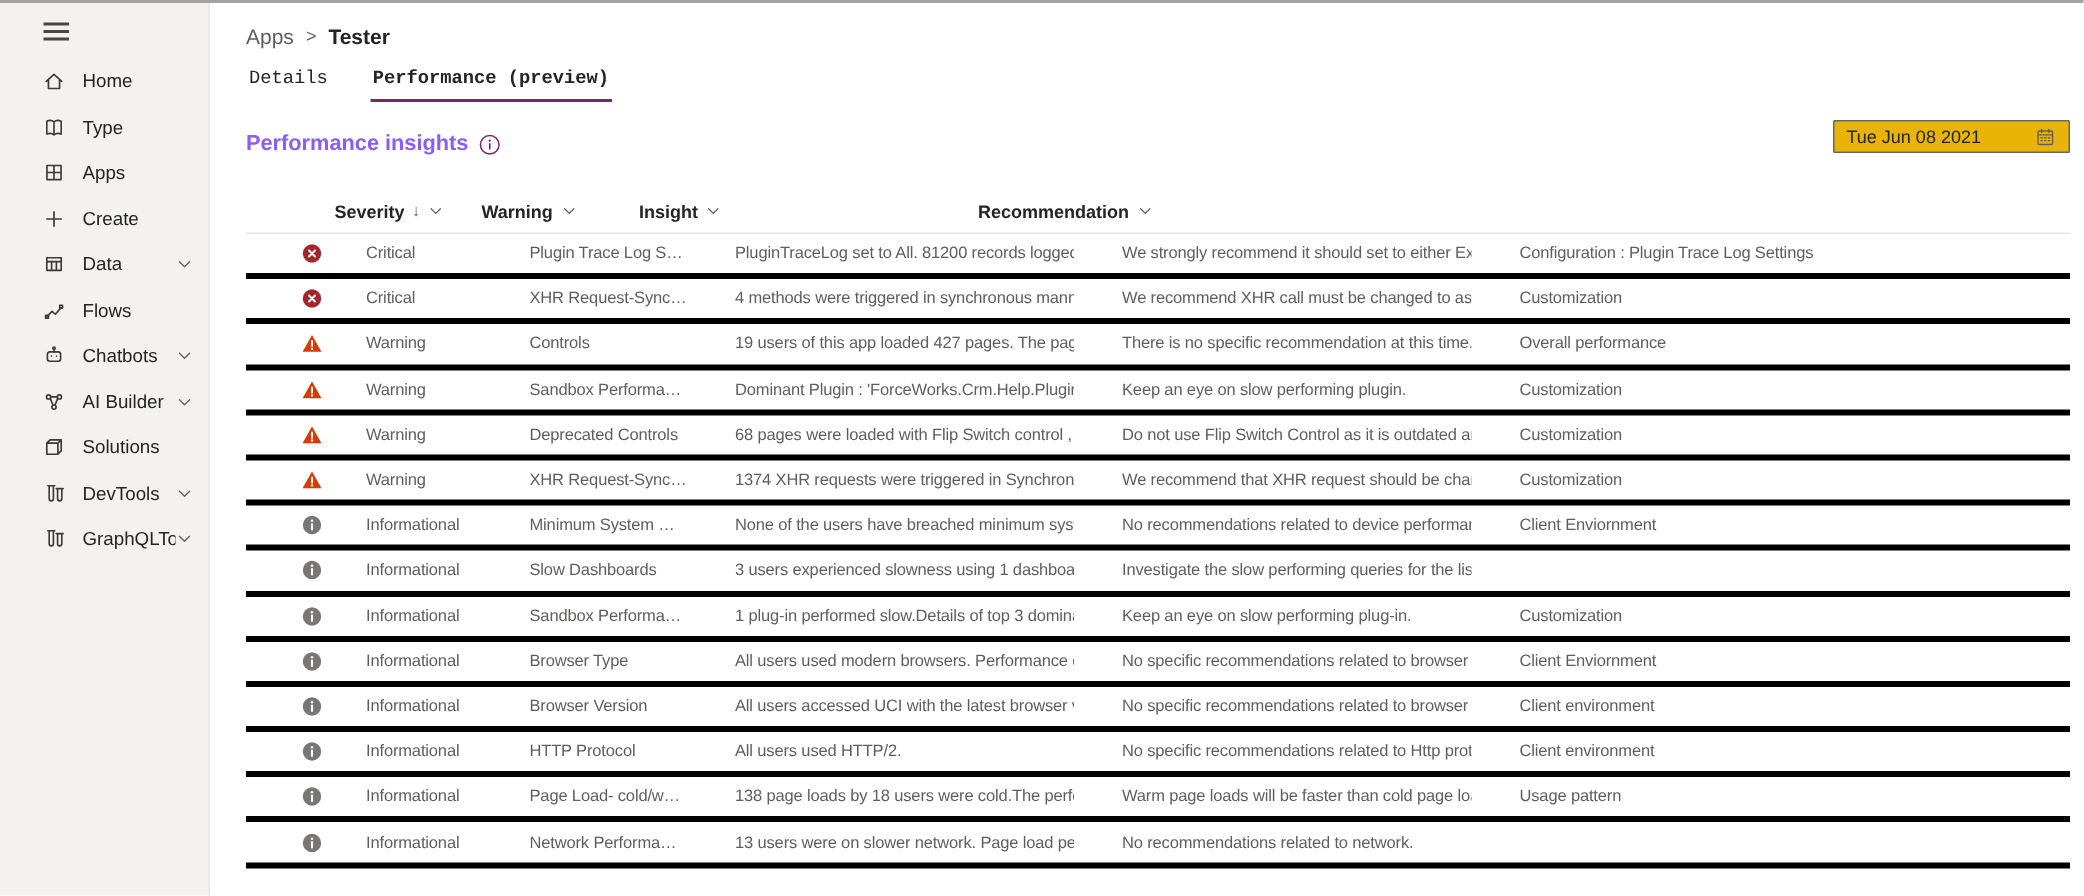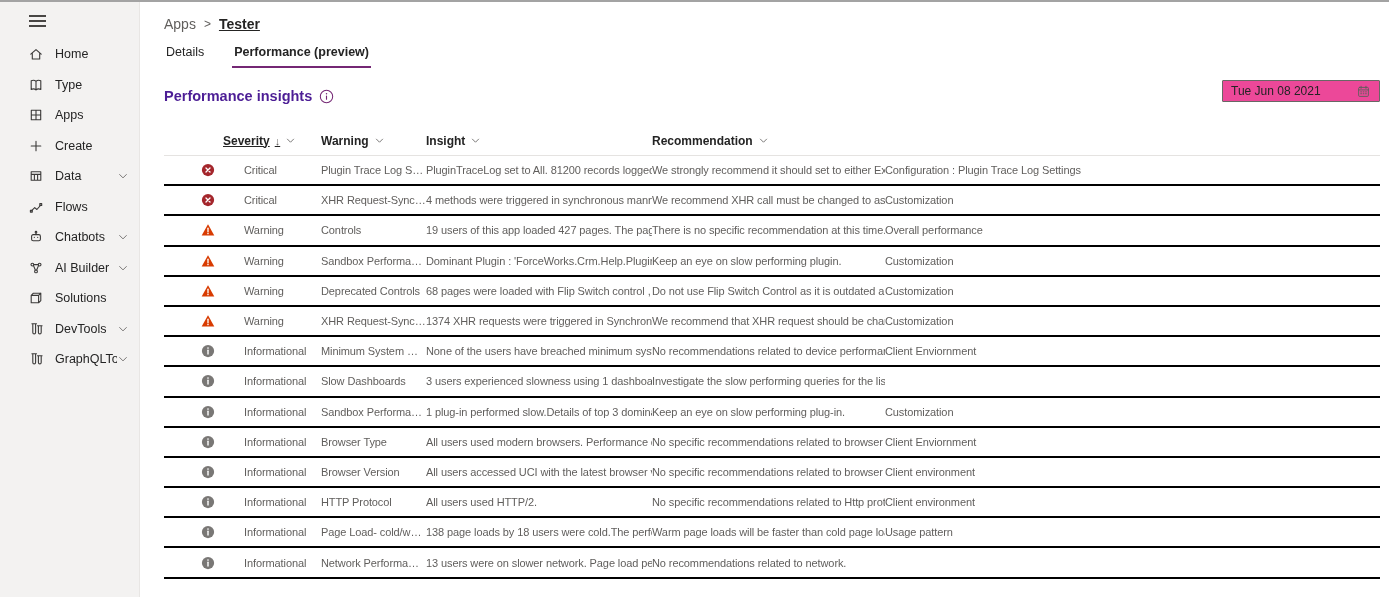--- a/index.html
+++ b/index.html
@@ -25,46 +25,46 @@
   .nav-chevron { display:flex; }
   .nav-chevron svg { width:12px; height:12px; fill:none; stroke:#605e5c; stroke-width:1.1;
     stroke-linecap:round; stroke-linejoin:round; }
 
   
   .main { position:absolute; left:149px; top:2px; right:0; bottom:0; background:#fff; padding-left:15px; }
 
   .breadcrumb { display:flex; align-items:center; gap:8px; padding-top:14px; font-size:14px; }
   .bc-parent { color:#605e5c; cursor:pointer; }
   .bc-sep { color:#605e5c; font-size:12px; }
-  .bc-current { color:#252423; font-weight:600;text-decoration:underline; }
-
-  .tabs { display:flex; gap:26px; margin-top:13px; }
+  .bc-current { color:#252423; font-weight:600; }
+
+  .tabs { display:flex; gap:26px; margin-top:13px;font-family:Liberation Mono, monospace; }
   .tab { font-size:12.5px; color:#242424; padding:0 2px 7px 2px; border-bottom:2px solid transparent; cursor:pointer; }
   .tab.active { font-weight:600; border-bottom-color:#742774; }
 
   .section-head { display:flex; align-items:center; gap:7px; margin-top:20px; }
-  .section-title { font-size:14.5px; font-weight:700; color:#4c1d95; }
+  .section-title { font-size:14.5px; font-weight:700; color:#8b5cf6; }
   .info-ic { display:flex; cursor:pointer; }
   .info-ic svg { width:15px; height:15px; }
 
   .datepicker { position:absolute; top:78px; right:9px; width:158px; height:22px;
-    border:1px solid #696765; border-radius:1px; background:#ec4899; cursor:pointer;
+    border:1px solid #696765; border-radius:1px; background:#eab308; cursor:pointer;
     display:flex; align-items:center; justify-content:space-between; padding:0 8px;
     font-size:12px; color:#242424; }
   .cal-ic { display:flex; }
   .cal-ic svg { width:15px; height:15px; }
 
   
   .table { margin-top:22px; margin-right:9px; }
   .thead, .trow { display:grid; grid-template-columns:157px 105px 226px 233px 1fr; align-items:center; }
   .thead { height:30px; border-bottom:1px solid #e5e3e1; }
-  .trow { height:30.2px; border-bottom:2px solid #000000; }
+  .trow { height:30.2px; border-bottom:4px solid #000000;gap:32px; }
   .hcell { display:flex; align-items:center; gap:5px; font-size:12px; font-weight:600;
     color:#242424; cursor:pointer; white-space:nowrap; }
-  .hcol0 { padding-left:59px;text-decoration:underline; }
+  .hcol0 { padding-left:59px; }
   .sort-arrow { color:#605e5c; font-weight:400; font-size:11px; }
   .hchev { display:flex; }
   .hchev svg { width:11px; height:11px; fill:none; stroke:#605e5c; stroke-width:1.2;
     stroke-linecap:round; stroke-linejoin:round; }
   .cell { font-size:11px; letter-spacing:-0.1px; color:#605e5c; white-space:nowrap;
     overflow:hidden; padding-right:12px; }
   .sev { display:flex; align-items:center; overflow:visible; padding-right:0; }
   .sev-icon { width:14px; height:14px; margin-left:37px; display:flex; flex-shrink:0; }
   .sev-icon svg { width:14px; height:14px; }
   .sev-label { margin-left:29px; }

